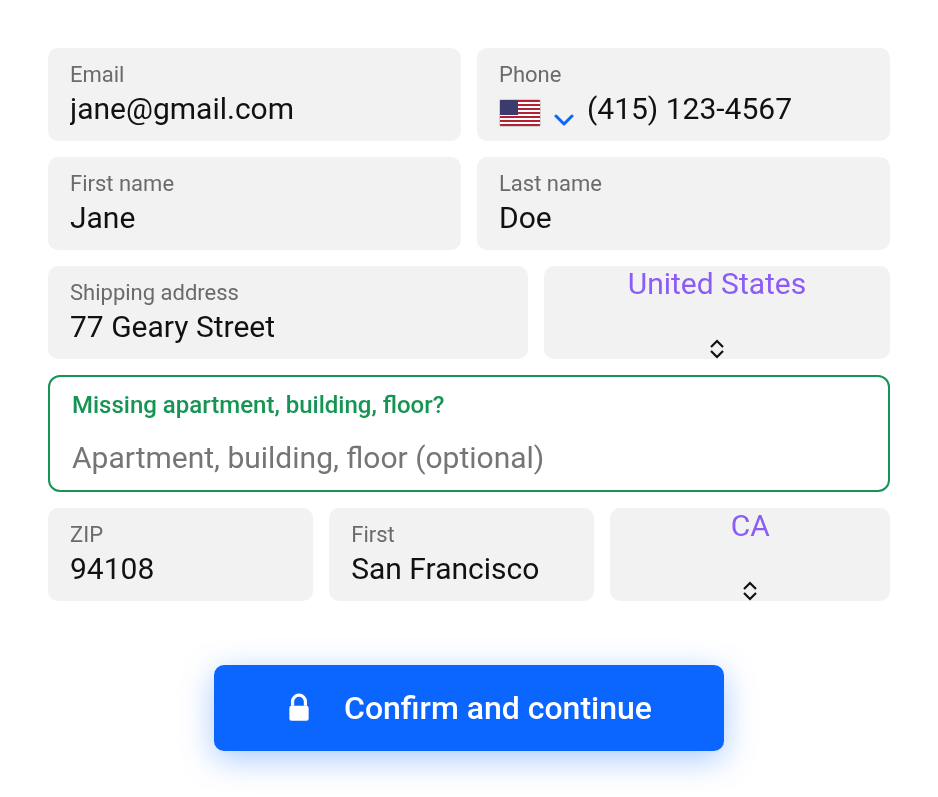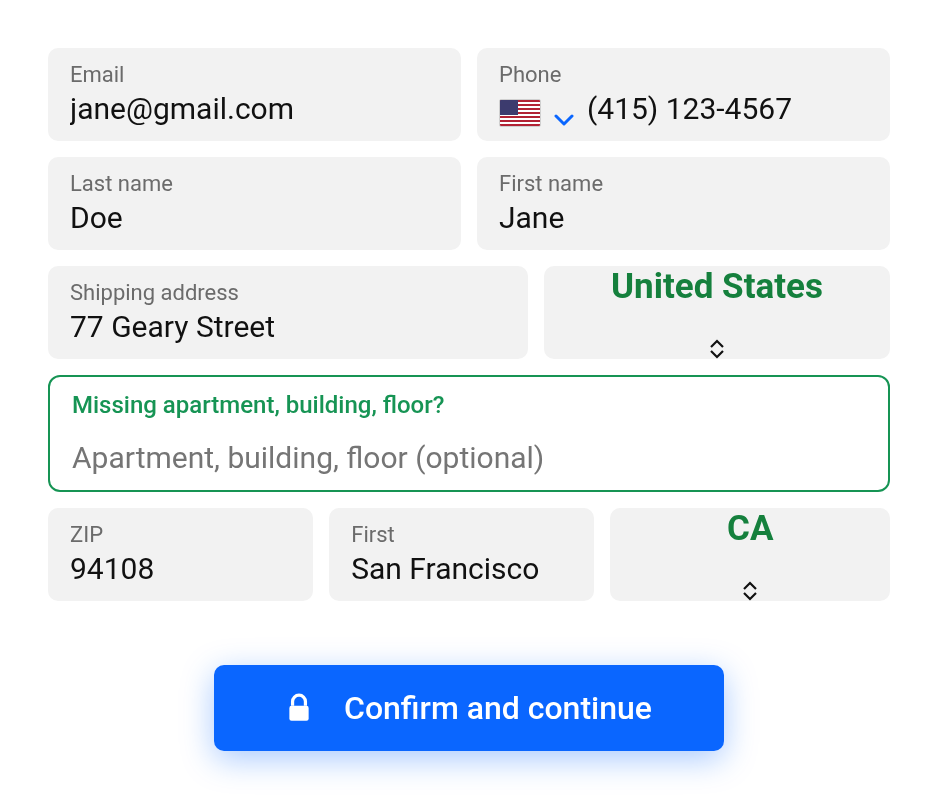--- a/index.html
+++ b/index.html
@@ -104,23 +104,23 @@
       width: 20px;
       height: 14px;
     }
     .country-select, .state-select {
       display: flex;
       align-items: center;
       justify-content: space-between;
       padding: 0 26px;
     }
     .select-text {
-      color: #15803d;
-      font-size: 35px;
-      font-weight: 700;
+      color: #8b5cf6;
+      font-size: 30px;
+      font-weight: 400;
     }
     .sort-icon {
       display: inline-flex;
       flex-direction: column;
       gap: 0;
     }
     .sort-icon svg {
       display: block;
     }
     .apartment-field {
@@ -209,26 +209,26 @@
               <path d="M2 2 L10 10 L18 2" stroke="#0a66ff" stroke-width="3" stroke-linecap="round" stroke-linejoin="round"></path>
             </svg>
         </span>
         <input type="text" class="field-value" value="(415) 123-4567" style="">
       </div>
     </div>
   </div>
 
   <div class="row">
     <div class="field">
+      <div class="field-label">First name</div>
+      <input type="text" class="field-value" value="Jane" style="">
+    </div>
+    <div class="field">
       <div class="field-label">Last name</div>
       <input type="text" class="field-value" value="Doe" style="">
-    </div>
-    <div class="field">
-      <div class="field-label">First name</div>
-      <input type="text" class="field-value" value="Jane" style="">
     </div>
   </div>
 
   <div class="row-address">
     <div class="field field-address">
       <div class="field-label">Shipping address</div>
       <input type="text" class="field-value" value="77 Geary Street" style="">
     </div>
     <div class="field field-country country-select">
       <span class="select-text">United States</span>

